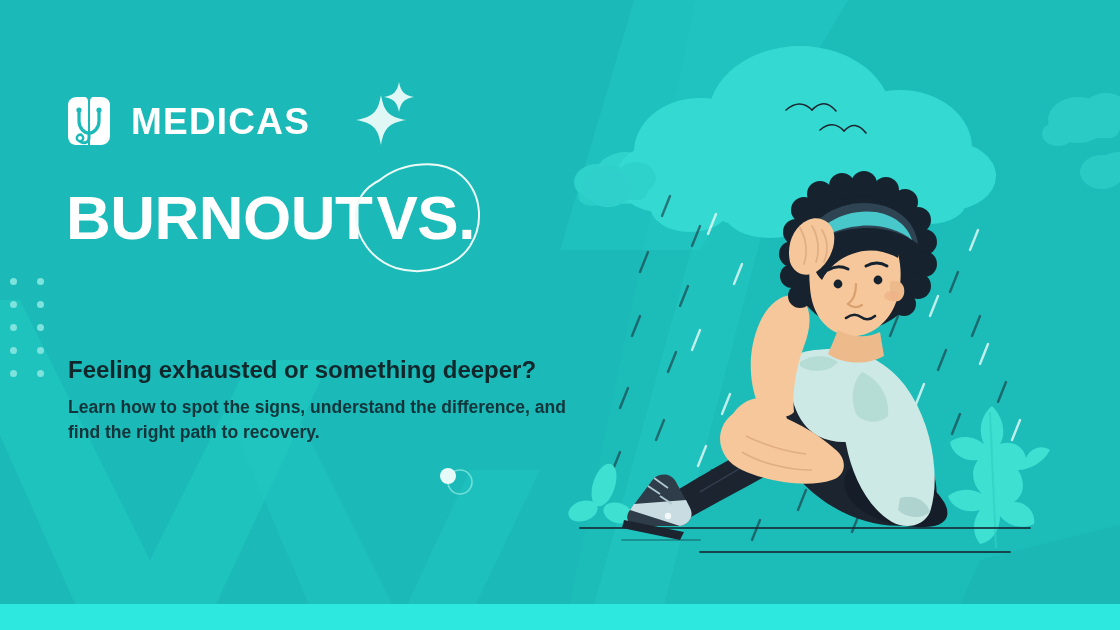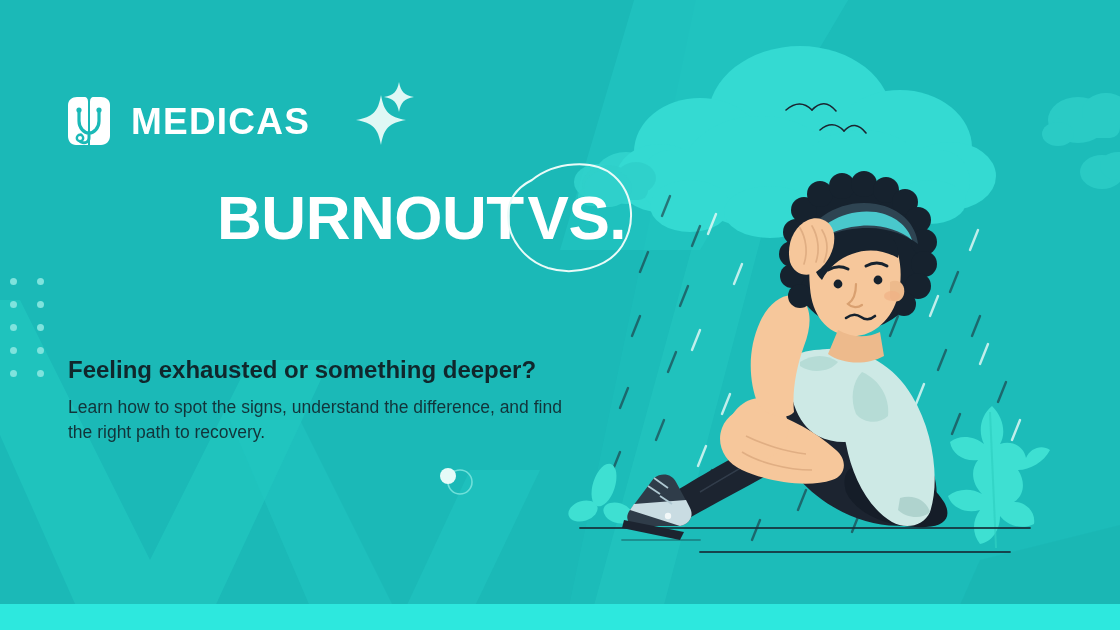--- a/index.html
+++ b/index.html
@@ -46,21 +46,20 @@
     width:560px;
   }
   .hl-row{
     display:block;
     color:#ffffff;
     font-size:62px;
     font-weight:bold;
     line-height:0.96;
     letter-spacing:-0.5px;
     white-space:nowrap;
-    text-align:right;
   }
   .hl-row.r1{ position:relative; }
   .hl-vs{
     position:relative;
     display:inline-block;
     margin-left:4px;
   }
   .blob{
     position:absolute;
     left:-26px; top:-26px;
@@ -79,21 +78,21 @@
   .sub-title{
     color:#10272C;
     font-size:24px;
     font-weight:bold;
     line-height:1.25;
     margin:0 0 10px 0;
   }
   .sub-body{
     color:#12343A;
     font-size:17.5px;
-    font-weight:normal;
+    font-weight:bold;
     line-height:1.45;
     margin:0;
     max-width:520px;
   }
 
   
   .bottom-bar{
     position:absolute;
     left:0; bottom:0;
     width:1120px;

